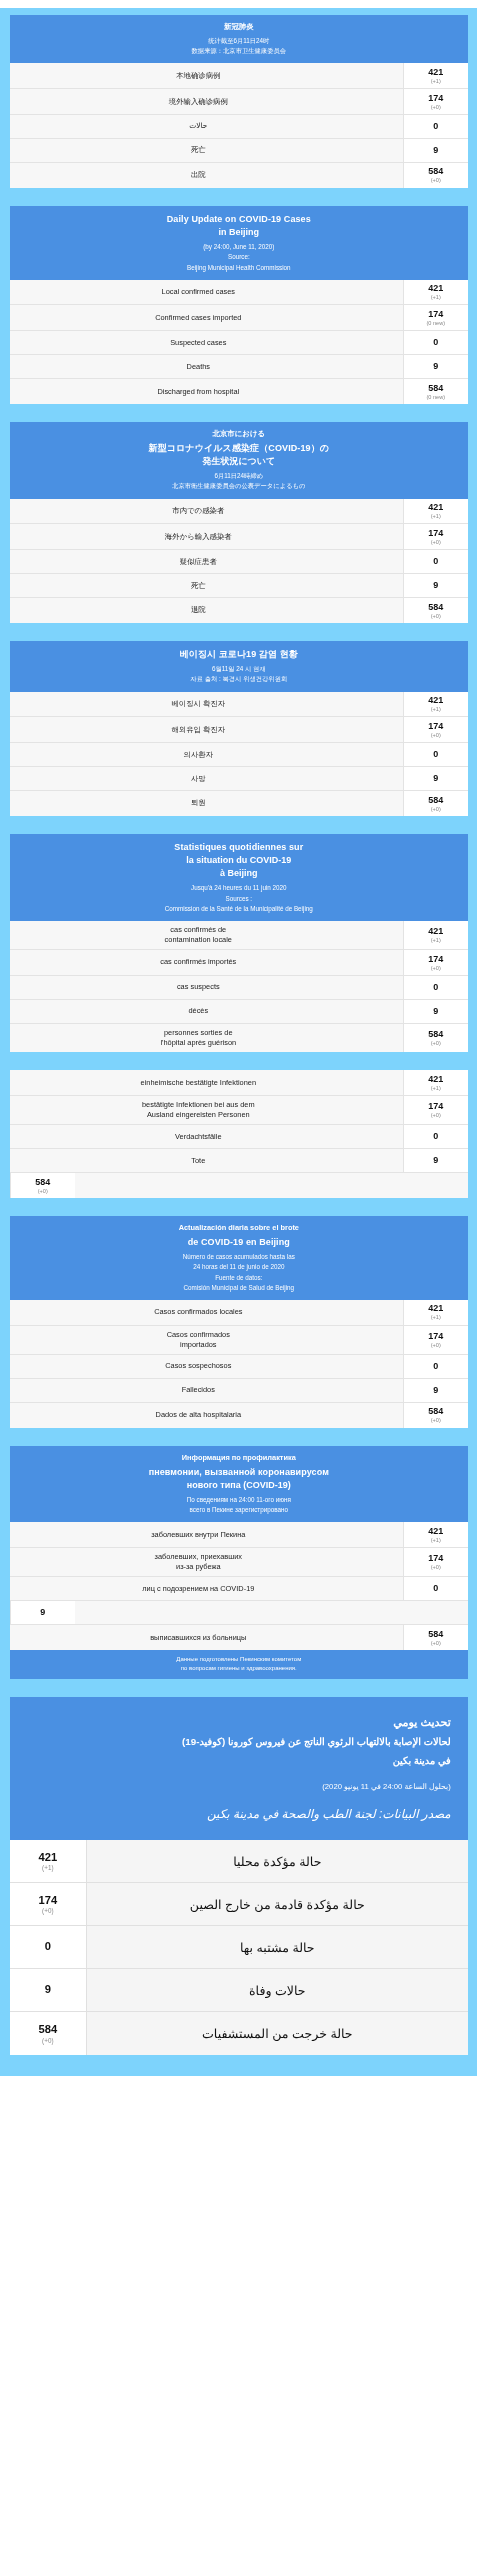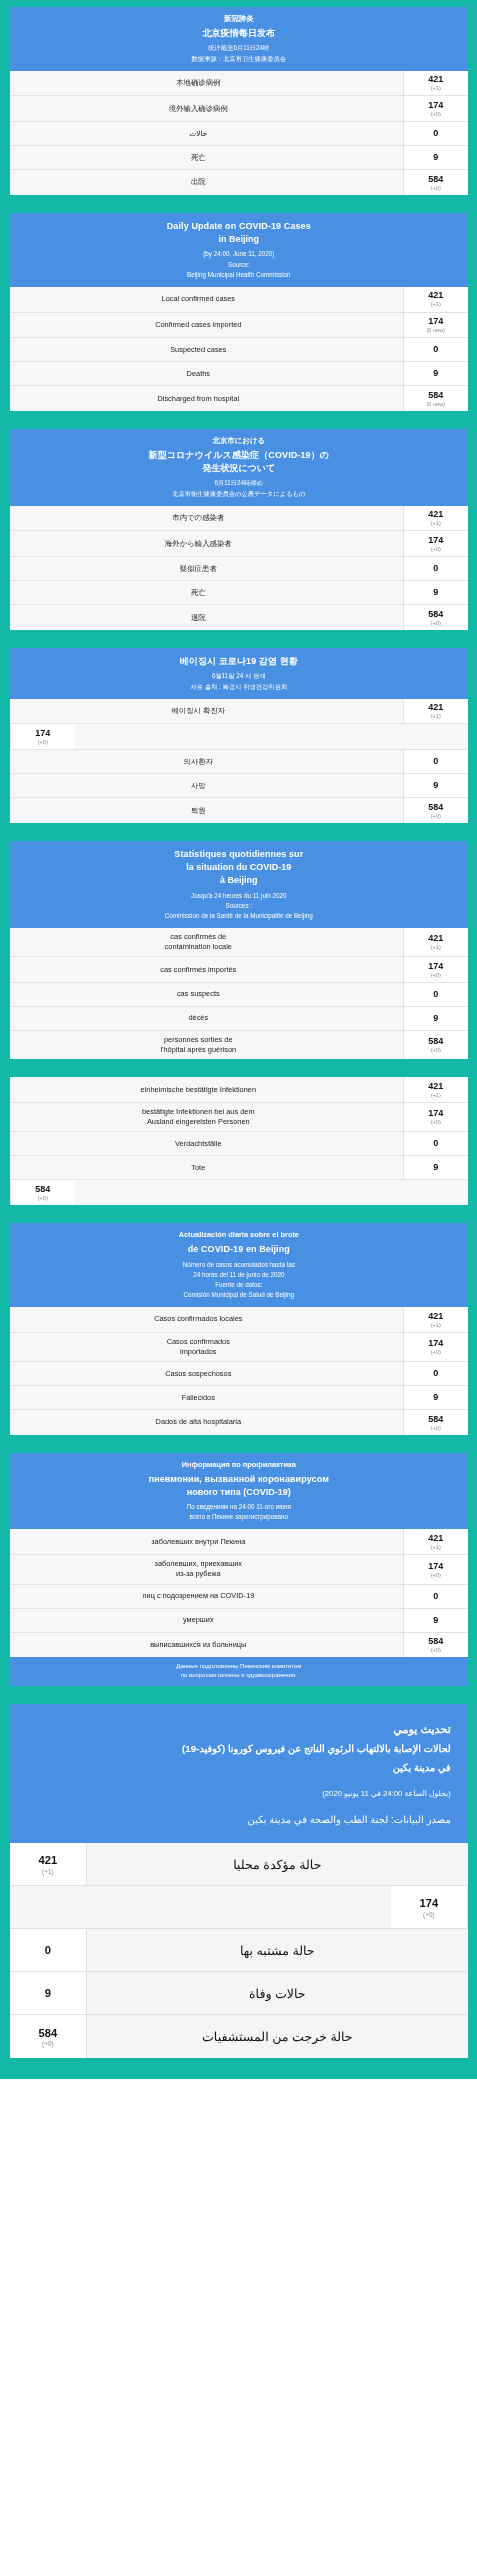--- a/index.html
+++ b/index.html
@@ -8,21 +8,22 @@
     padding: 0;
     background: #ffffff;
     font-family: "Liberation Sans", sans-serif;
   }
   body {
     width: 477px;
   }
   .page {
     width: 477px;
     padding: 7px 9.8px 21px 9.8px;
-    background: #14b8a6;
+    background: #7dd3fc;
+    margin-top: 8px;
   }
   .card {
     width: 458px;
     margin: 0 auto 18px auto;
     background: #ffffff;
   }
   .header {
     background: #4a90e2;
     color: #ffffff;
     text-align: center;
@@ -125,23 +126,24 @@
   .arabic-header .a-line {
     font-size: 9.8px;
     font-weight: bold;
   }
   .arabic-header .a-sub {
     font-size: 7.7px;
     margin-top: 9.8px;
     font-weight: normal;
   }
   .arabic-header .a-sub2 {
-    font-size: 10px;
+    font-size: 12px;
     margin-top: 8.4px;
     font-weight: normal;
+    font-style: italic;
   }
   .arow {
     display: flex;
     align-items: stretch;
     border-bottom: 0.7px solid #e0e0e0;
     min-height: 43px;
     background: #f5f5f5;
   }
   .arow:last-child { border-bottom: none; }
   .arow .alabel {
@@ -175,21 +177,20 @@
   }
 </style>
 </head>
 <body>
 
 <div class="page">
 
   <div class="card">
     <div class="header">
       <div class="pre">新冠肺炎</div>
-      <div class="title">北京疫情每日发布</div>
       <div class="sub">
         <div>统计截至6月11日24时</div>
         <div>数据来源：北京市卫生健康委员会</div>
       </div>
     </div>
     <div class="rows">
       <div class="row">
         <div class="label">本地确诊病例</div>
         <div class="value">
           <div class="num">421</div>
@@ -335,20 +336,21 @@
     </div>
     <div class="rows">
       <div class="row">
         <div class="label">베이징시 확진자</div>
         <div class="value">
           <div class="num">421</div>
           <div class="delta">(+1)</div>
         </div>
       </div>
       <div class="row">
+        <div class="label">해외유입 확진자</div>
         <div class="value">
           <div class="num">174</div>
           <div class="delta">(+0)</div>
         </div>
       </div>
       <div class="row">
         <div class="label">의사환자</div>
         <div class="value">
           <div class="num">0</div>
           <div class="delta"></div>
@@ -541,21 +543,20 @@
         </div>
       </div>
       <div class="row">
         <div class="label" style="white-space:pre-line">лиц с подозрением на COVID-19</div>
         <div class="value">
           <div class="num">0</div>
           <div class="delta"></div>
         </div>
       </div>
       <div class="row">
-        <div class="label" style="white-space:pre-line">умерших</div>
         <div class="value">
           <div class="num">9</div>
           <div class="delta"></div>
         </div>
       </div>
       <div class="row">
         <div class="label" style="white-space:pre-line">выписавшихся из больницы</div>
         <div class="value">
           <div class="num">584</div>
           <div class="delta">(+0)</div>
@@ -576,20 +577,21 @@
     </div>
     <div class="rows">
       <div class="arow">
         <div class="alabel">حالة مؤكدة محليا</div>
         <div class="avalue">
           <div class="num">421</div>
           <div class="delta">(+1)</div>
         </div>
       </div>
       <div class="arow">
+        <div class="alabel">حالة مؤكدة قادمة من خارج الصين</div>
         <div class="avalue">
           <div class="num">174</div>
           <div class="delta">(+0)</div>
         </div>
       </div>
       <div class="arow">
         <div class="alabel">حالة مشتبه بها</div>
         <div class="avalue">
           <div class="num">0</div>
           <div class="delta"></div>

